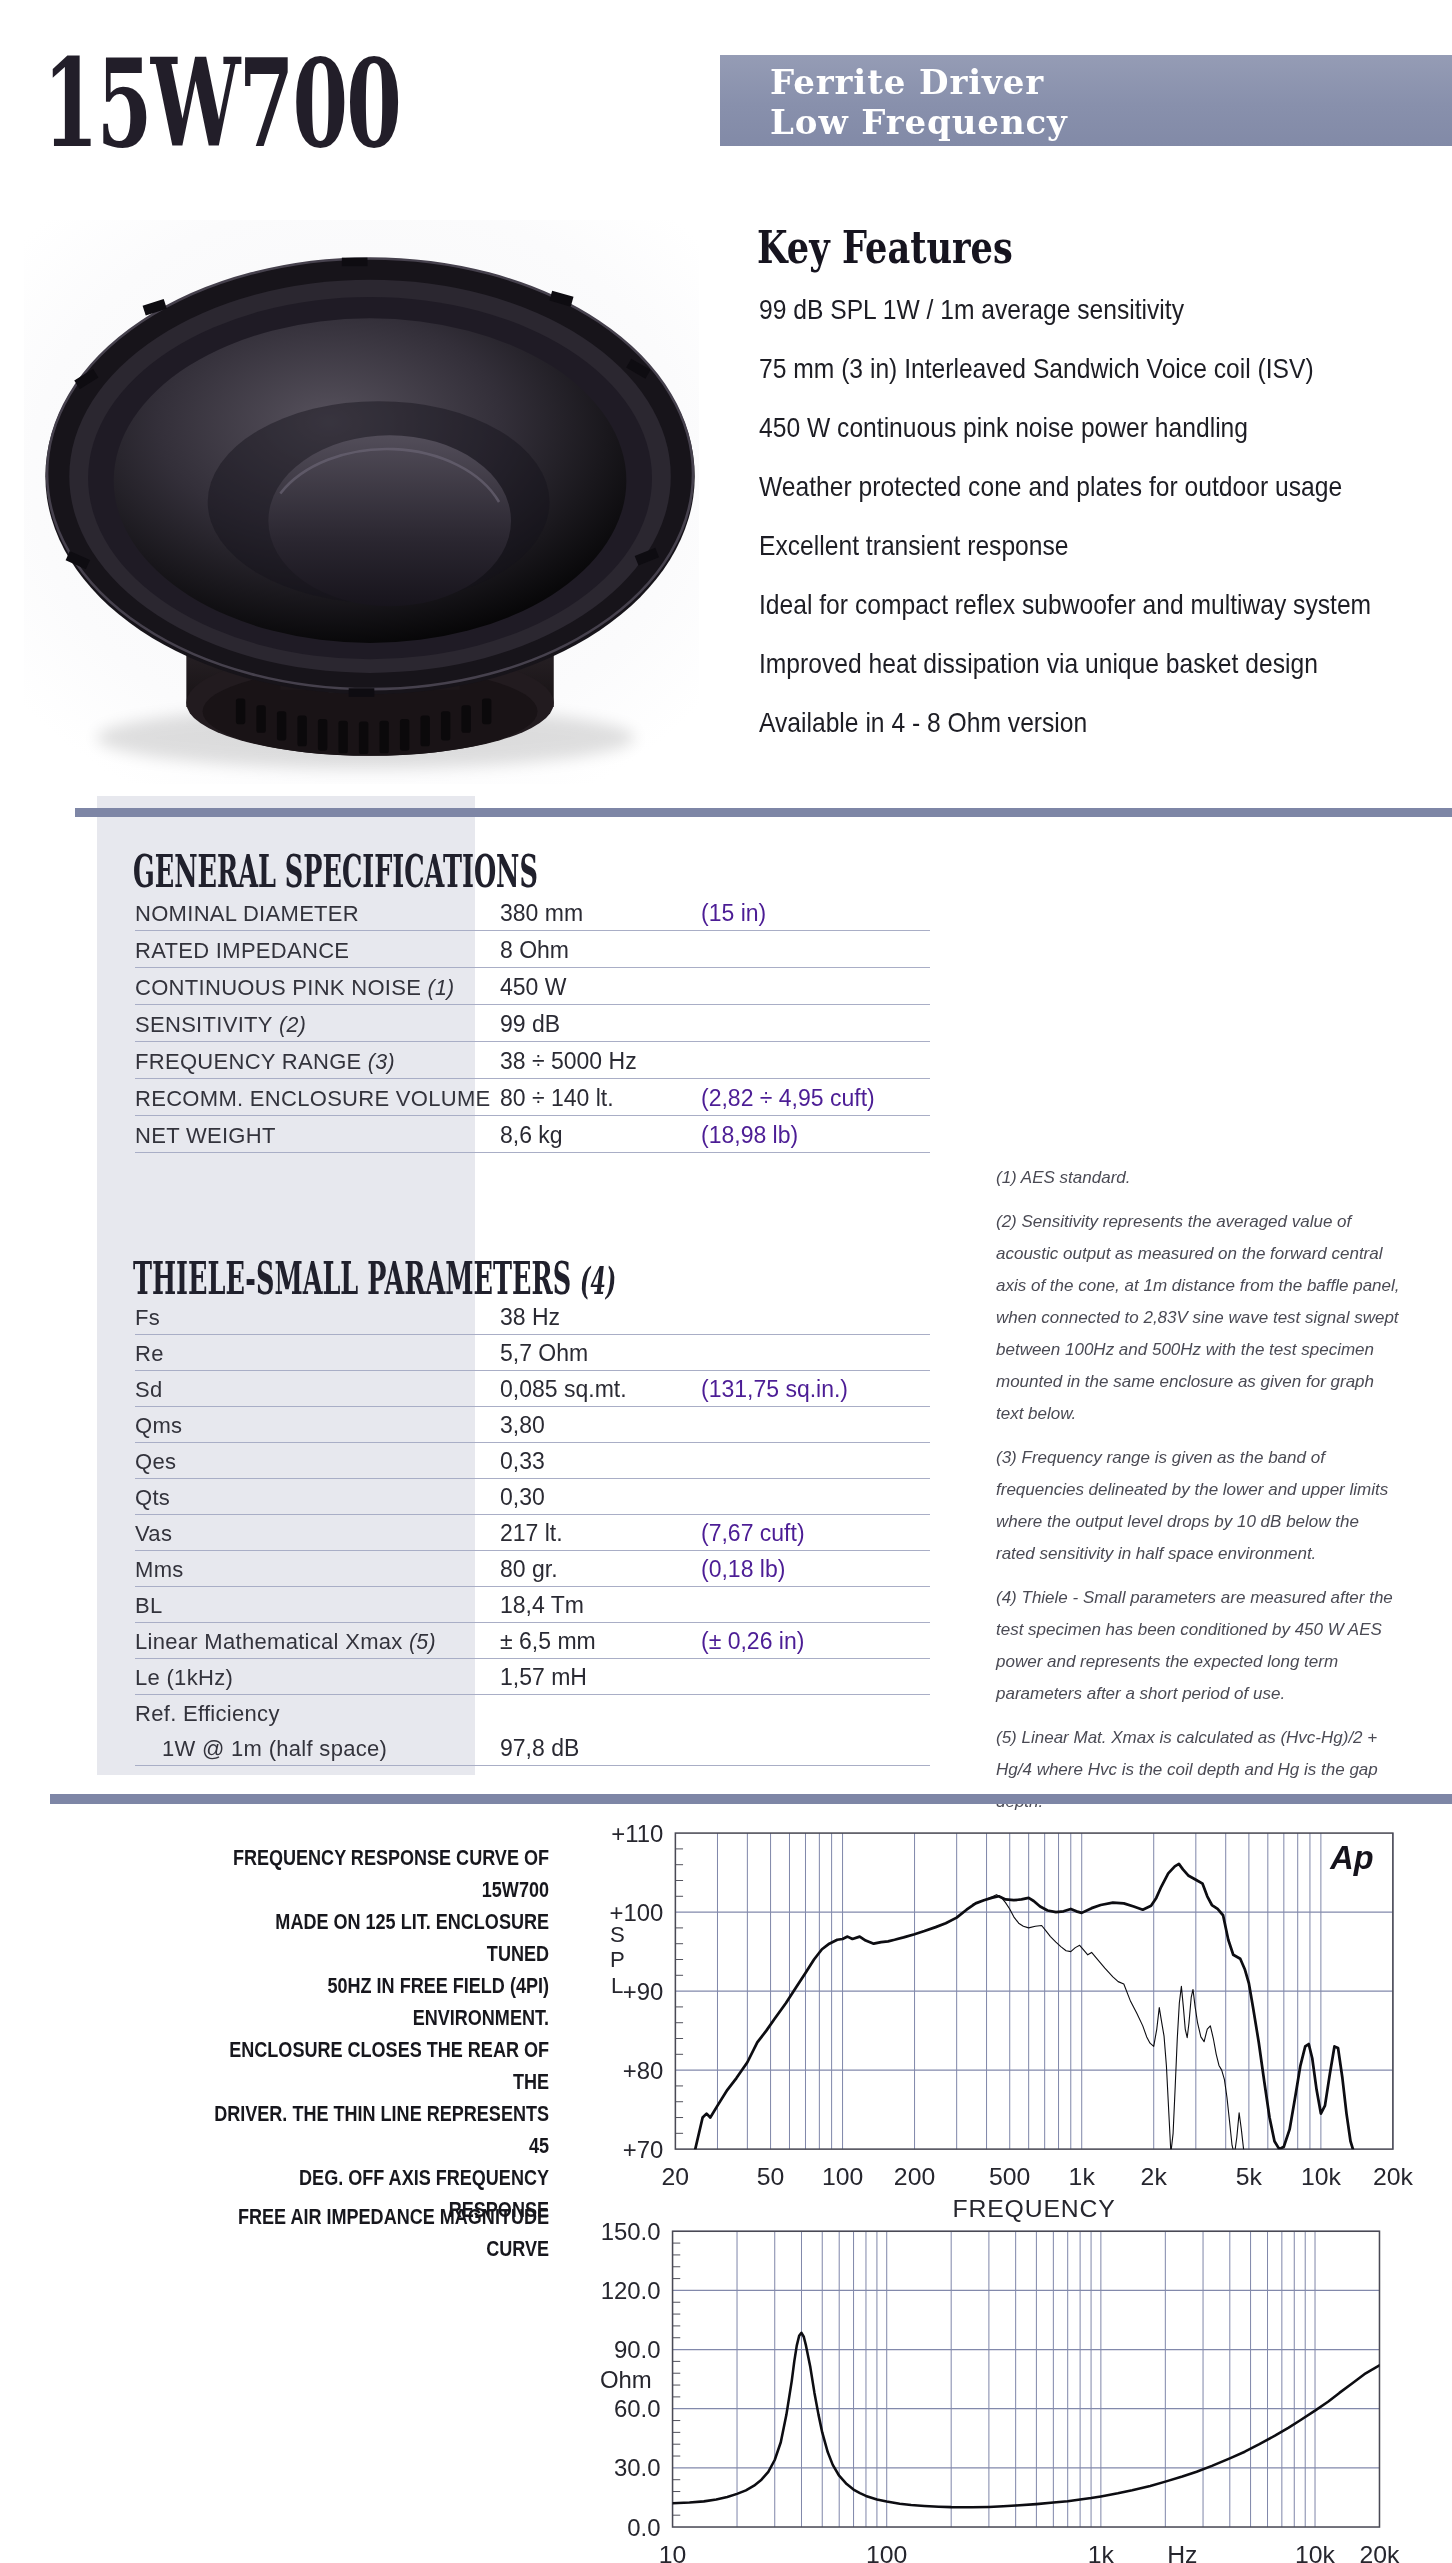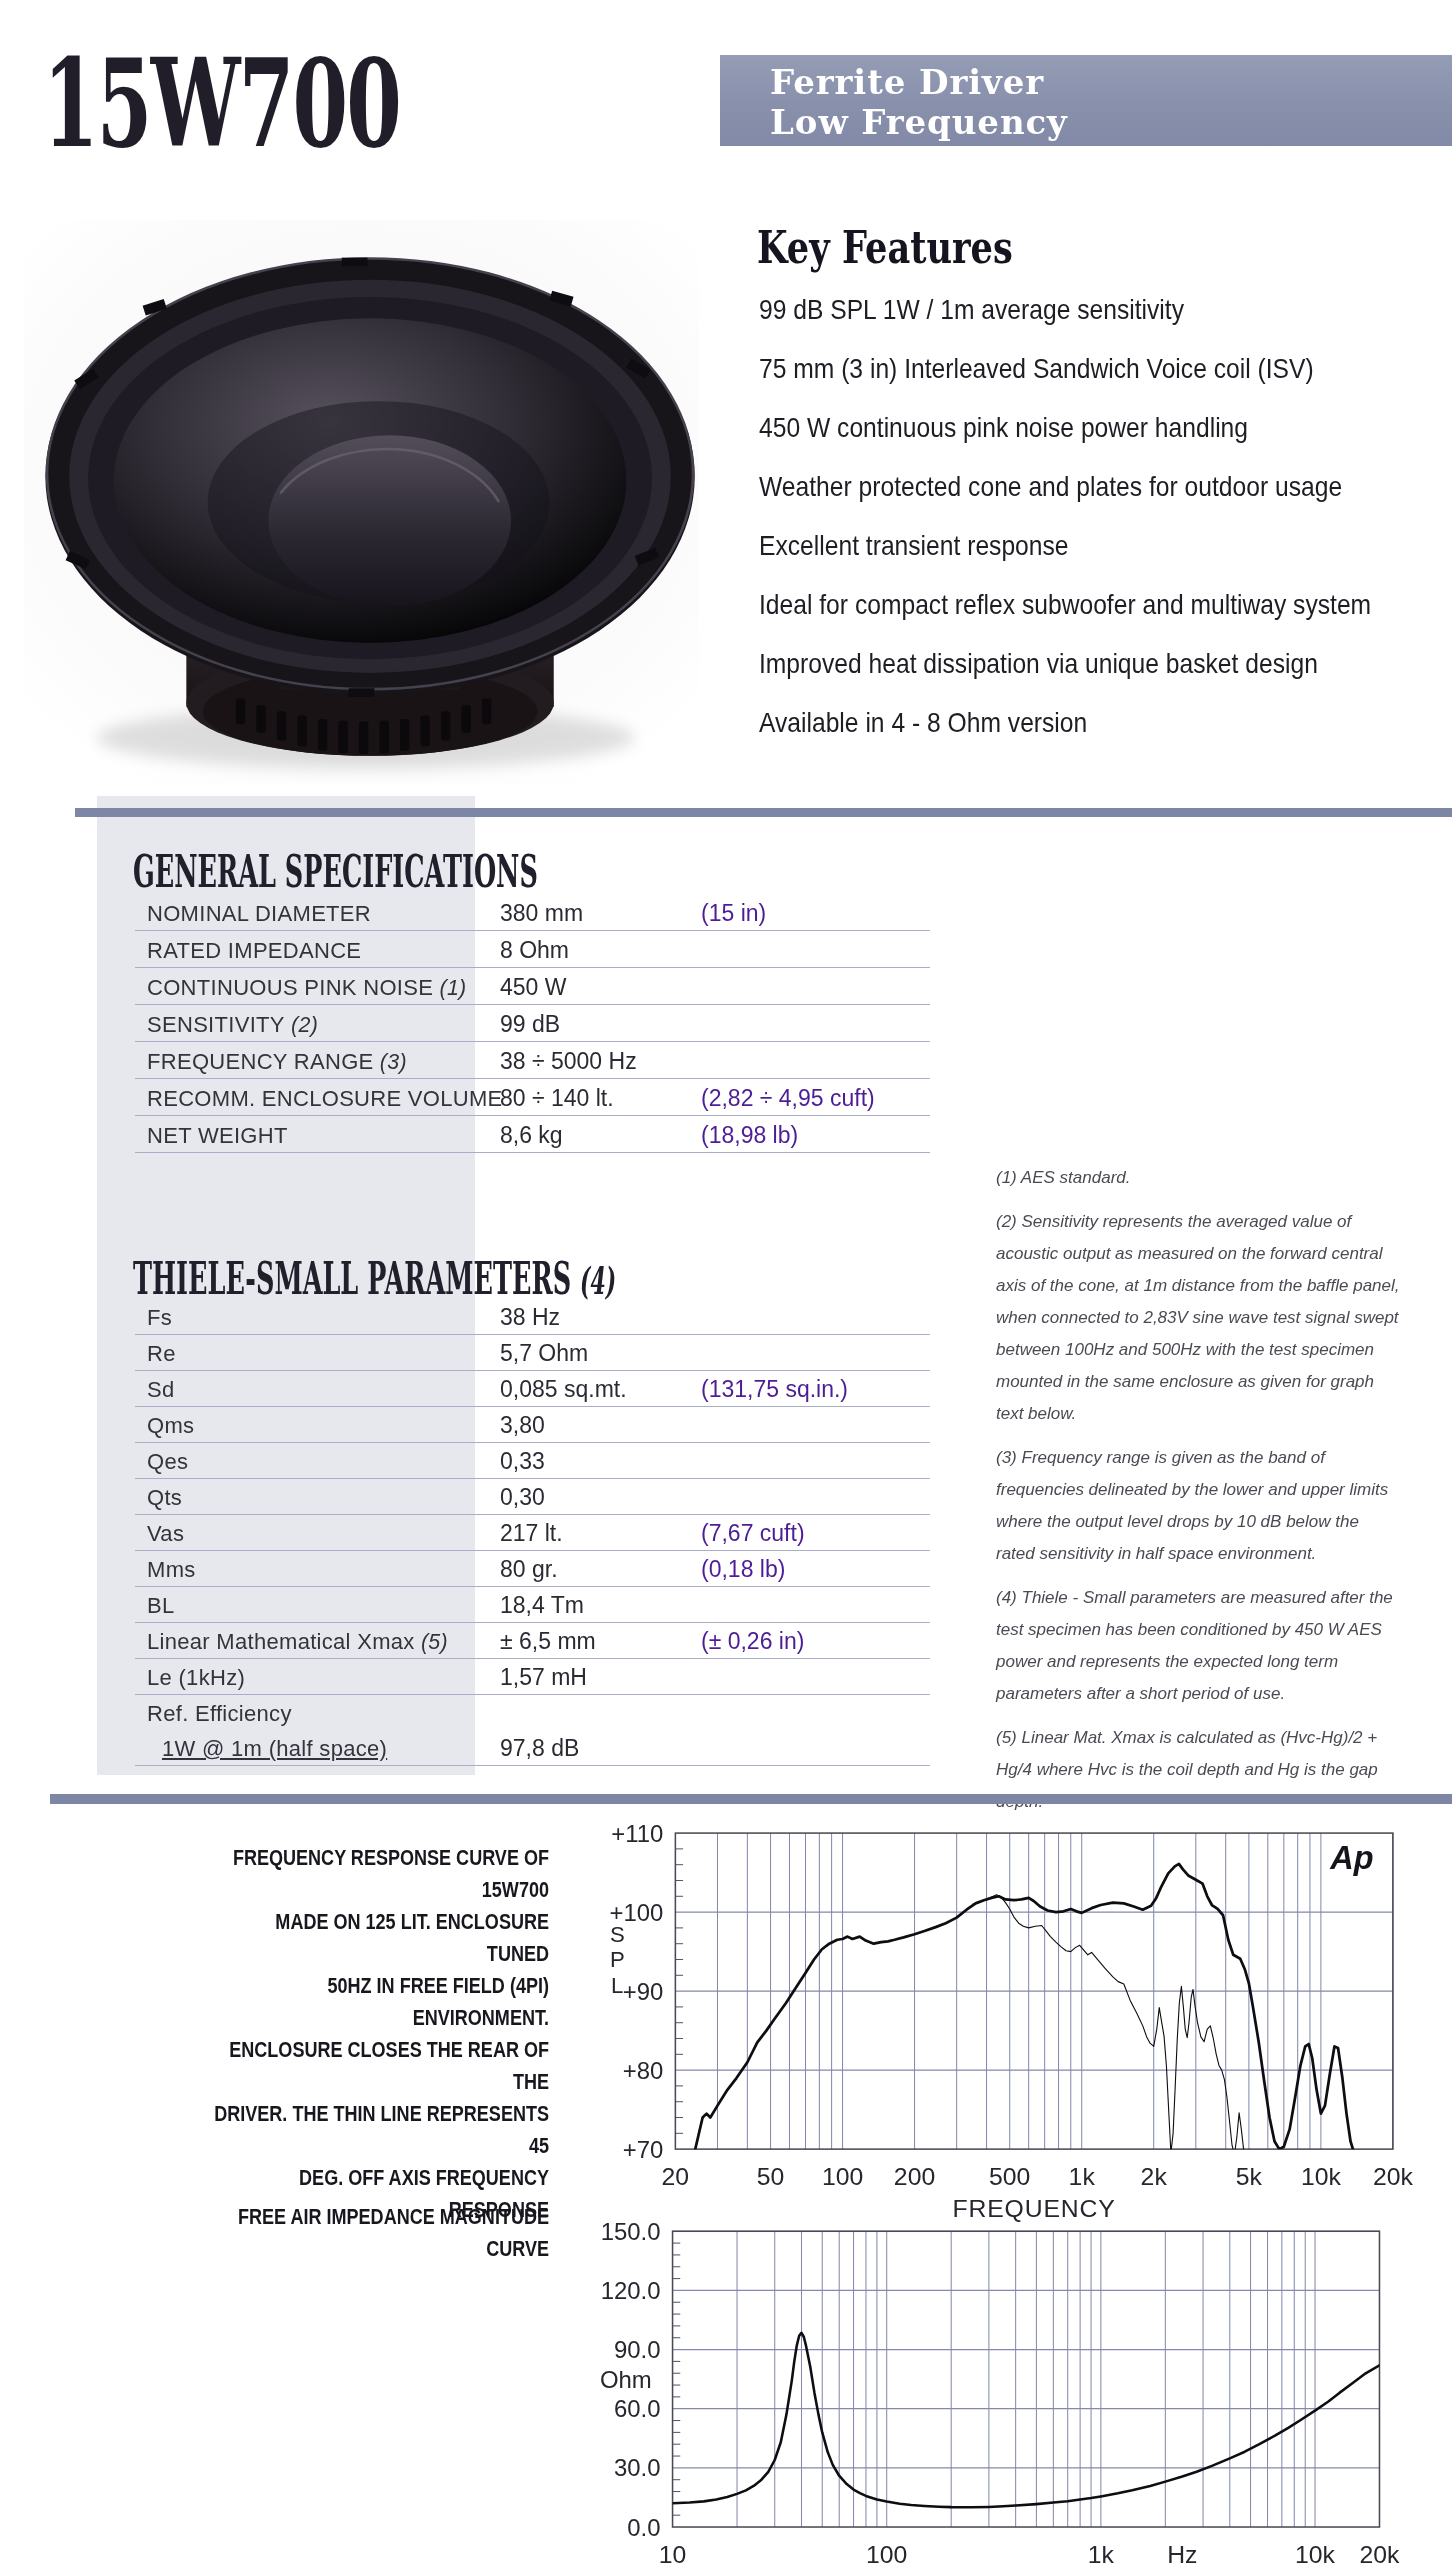--- a/index.html
+++ b/index.html
@@ -54,24 +54,24 @@
 
   .spec-table{left:135px;width:795px;}
   .gs-table{top:894px;}
   .ts-table{top:1299px;}
   .spec-row{
     position:relative;height:36px;border-bottom:1.7px solid #a9aec6;
   }
   .ts-table .spec-row{height:35px;}
   .spec-row.no-rule{border-bottom:none;}
   .spec-label{
-    position:absolute;left:12px;bottom:3.4px;font-size:22px;color:#33333c;
+    position:absolute;left:0;bottom:3.4px;font-size:22px;color:#33333c;
     white-space:nowrap;letter-spacing:0.3px;
   }
-  .spec-row.indent .spec-label{left:27px;text-decoration:underline;}
+  .spec-row.indent .spec-label{left:27px;}
   .spec-note{font-style:italic;font-size:21.4px;}
   .spec-value{position:absolute;left:365px;bottom:3.4px;font-size:23px;color:#2a2a33;white-space:nowrap;}
   .spec-paren{position:absolute;left:566px;bottom:3.4px;font-size:23px;color:#4c1d95;white-space:nowrap;}
 
   
   .footnotes{left:996px;top:1162px;width:405px;}
   .footnote{
     font-style:italic;font-size:17px;line-height:32px;color:#4a4a54;margin:0 0 12px 0;
   }
 

